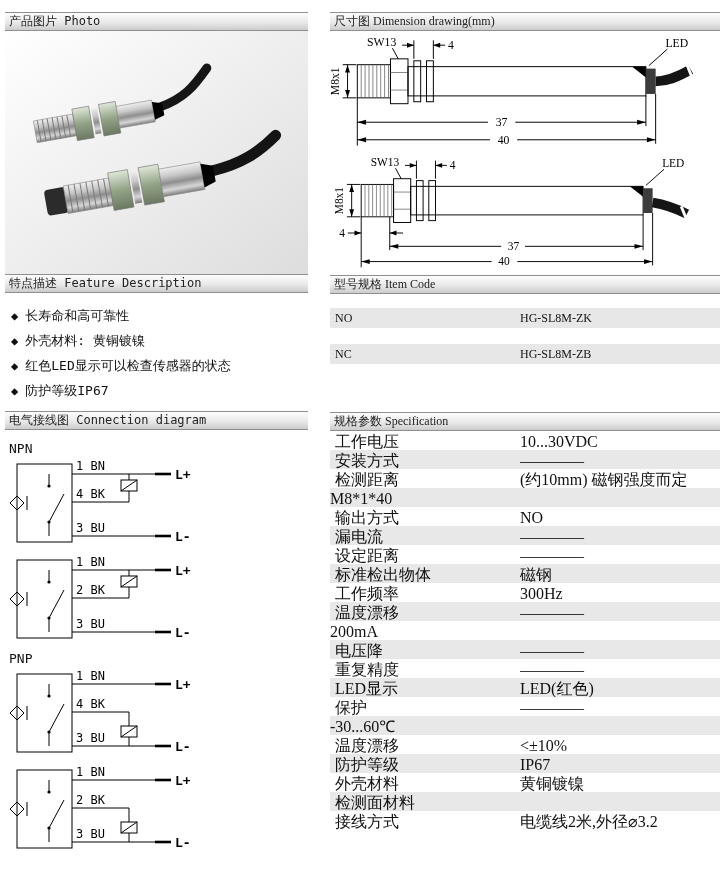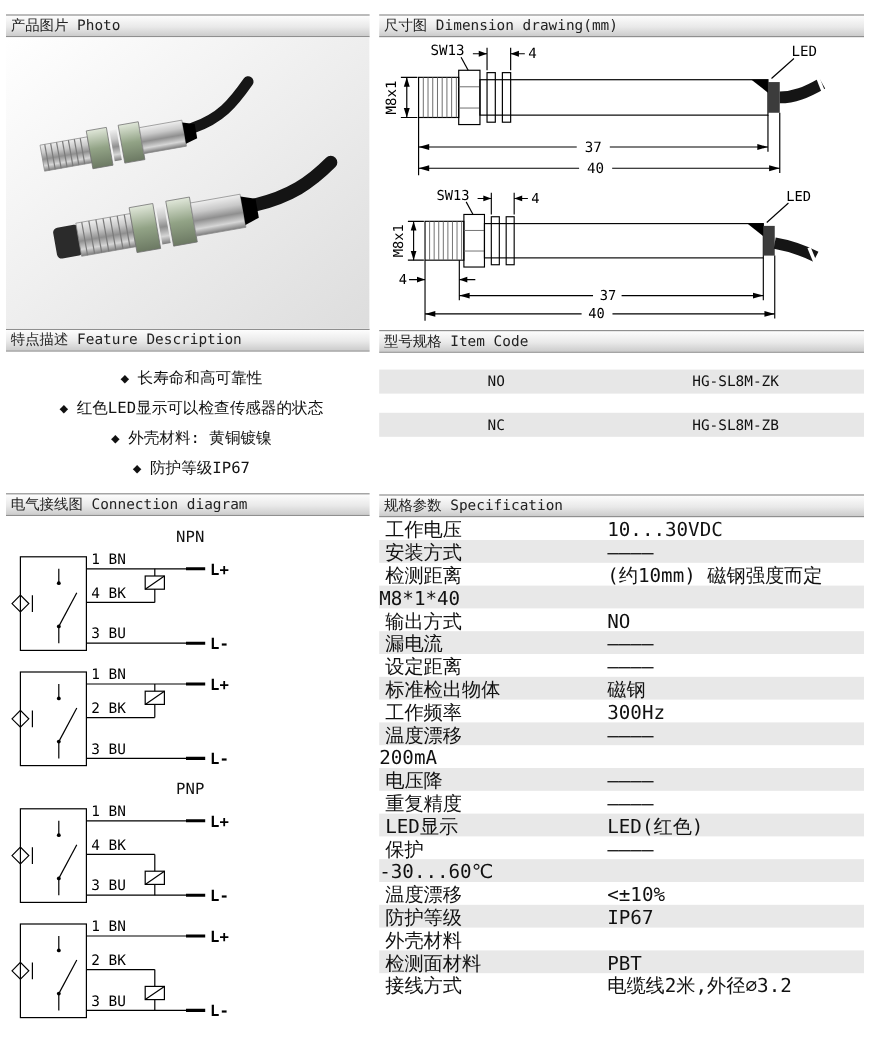--- a/index.html
+++ b/index.html
@@ -2,49 +2,49 @@
 <html><head>
 <meta charset="utf-8">
 <style>
   * { margin:0; padding:0; box-sizing:border-box; }
   html,body { background:#fff; }
   body {
     width:725px; height:883px; overflow:hidden;
     font-family:"DejaVu Sans Mono","DejaVu Sans","Liberation Sans",monospace;
     color:#111; font-size:12px;
   }
-  .page { display:flex; gap:8px; padding:12px 5px 0 5px; }
+  .page { display:flex; gap:22px; padding:12px 5px 0 5px; }
   .col.left { width:303px; flex:none; }
-  .col.right { flex:1; min-width:0; }
+  .col.right { flex:1; min-width:0;font-family:Liberation Serif, serif; }
 
   .bar {
     height:19px; line-height:17px; font-size:12px; padding-left:4px; color:#222;
     background:linear-gradient(180deg,#fdfdfd 0%,#e9e9e9 55%,#cccccc 100%);
     border-top:1px solid #8f8f8f; border-bottom:1px solid #8f8f8f;
     white-space:nowrap; overflow:hidden;
   }
 
   .cell { position:relative; }
   .photo-cell, .dim-cell { height:243px; }
-  .feature-cell, .itemcode-cell { height:118px;text-align:center; }
+  .feature-cell, .itemcode-cell { height:118px; }
 
   .photosvg { display:block; width:303px; height:243px; }
   .dimsvg { display:block; width:100%; height:120px; margin:1px 0; }
 
   .features { padding:10px 0 0 6px; }
   .feat { font-size:13px; height:25px; line-height:25px; white-space:nowrap; }
   .feat .bullet { margin-right:7px; font-size:12px; }
 
   .itemcode { padding-top:14px; }
   .ic-row { display:flex; height:20px; line-height:20px; background:#e7e7e7; font-size:12px; margin-bottom:16px; }
   .ic-type { width:190px; flex:none; padding-left:5px; }
   .ic-code { flex:1; }
 
   .wiring-cell { padding:8px 0 0 2px; }
-  .wire-sec { font-size:13px; height:17px; line-height:17px; margin:2px 0 1px 2px;text-align:center; }
+  .wire-sec { font-size:13px; height:17px; line-height:17px; margin:2px 0 1px 2px; }
   .wiresvg { display:block; margin:0 0 4px 0; width:210px; height:92px; }
 
   .spec { }
   .spec-row { display:flex; height:19px; line-height:21px; font-size:16px; }
   .spec-row:nth-child(even) { background:#e8e8e8; }
   .spec-label { width:190px; flex:none; padding-left:5px; white-space:nowrap; }
   .spec-value { flex:1; white-space:nowrap; overflow:hidden; }
 
   svg .ln { fill:none; stroke:#000; stroke-width:1; }
   svg .thin { fill:none; stroke:#666; stroke-width:0.8; }
@@ -132,24 +132,24 @@
     <div class="bar">
       <span>特点描述 Feature Description</span>
     </div>
 
     <div class="cell feature-cell">
       <div class="features">
         <div class="feat">
           <span class="bullet">◆</span><span>长寿命和高可靠性</span>
         </div>
         <div class="feat">
+          <span class="bullet">◆</span><span>外壳材料: 黄铜镀镍</span>
+        </div>
+        <div class="feat">
           <span class="bullet">◆</span><span>红色LED显示可以检查传感器的状态</span>
-        </div>
-        <div class="feat">
-          <span class="bullet">◆</span><span>外壳材料: 黄铜镀镍</span>
         </div>
         <div class="feat">
           <span class="bullet">◆</span><span>防护等级IP67</span>
         </div>
       </div>
     </div>
 
     <div class="bar">
       <span>电气接线图 Connection diagram</span>
     </div>
@@ -470,24 +470,24 @@
         <div class="spec-row">
             <span class="spec-label">温度漂移</span>
             <span class="spec-value">&lt;±10%</span>
           </div>
         <div class="spec-row">
             <span class="spec-label">防护等级</span>
             <span class="spec-value">IP67</span>
           </div>
         <div class="spec-row">
             <span class="spec-label">外壳材料</span>
+            <span class="spec-value">黄铜镀镍</span>
           </div>
         <div class="spec-row">
             <span class="spec-label">检测面材料</span>
-            <span class="spec-value">PBT</span>
           </div>
         <div class="spec-row">
             <span class="spec-label">接线方式</span>
             <span class="spec-value">电缆线2米,外径⌀3.2</span>
           </div>
       </div>
     </div>
   </div>
 </div>
 

